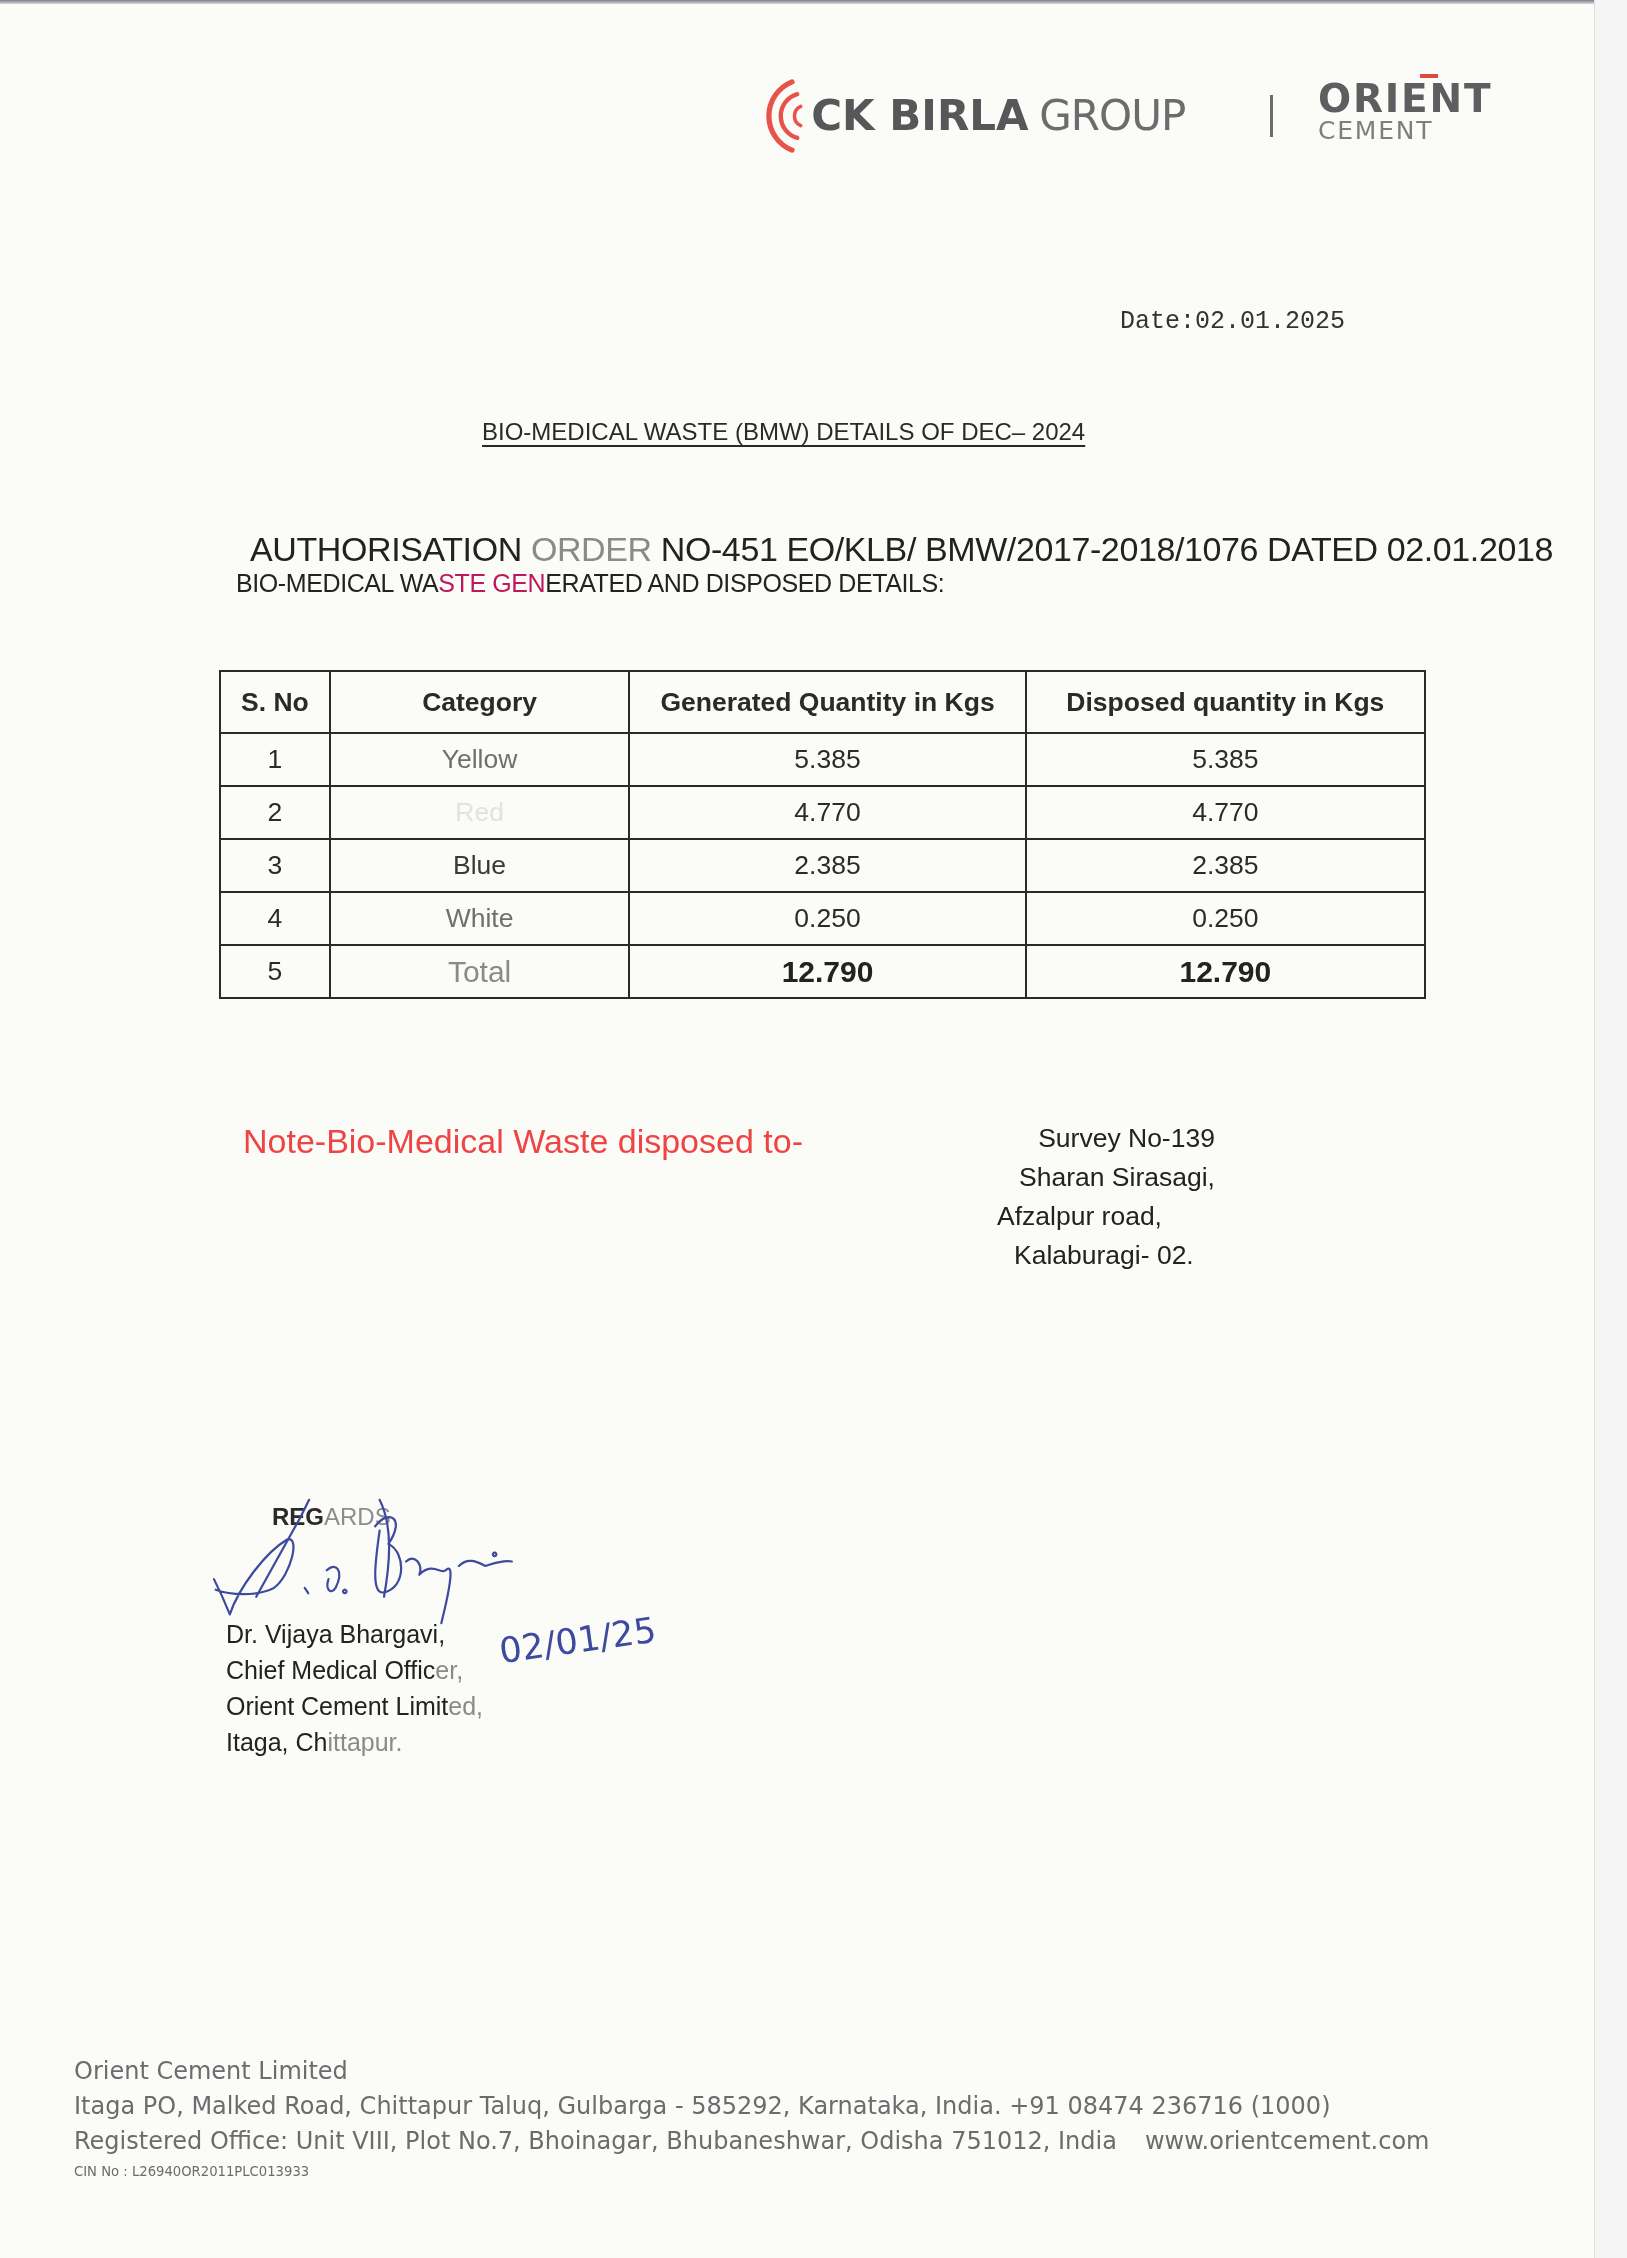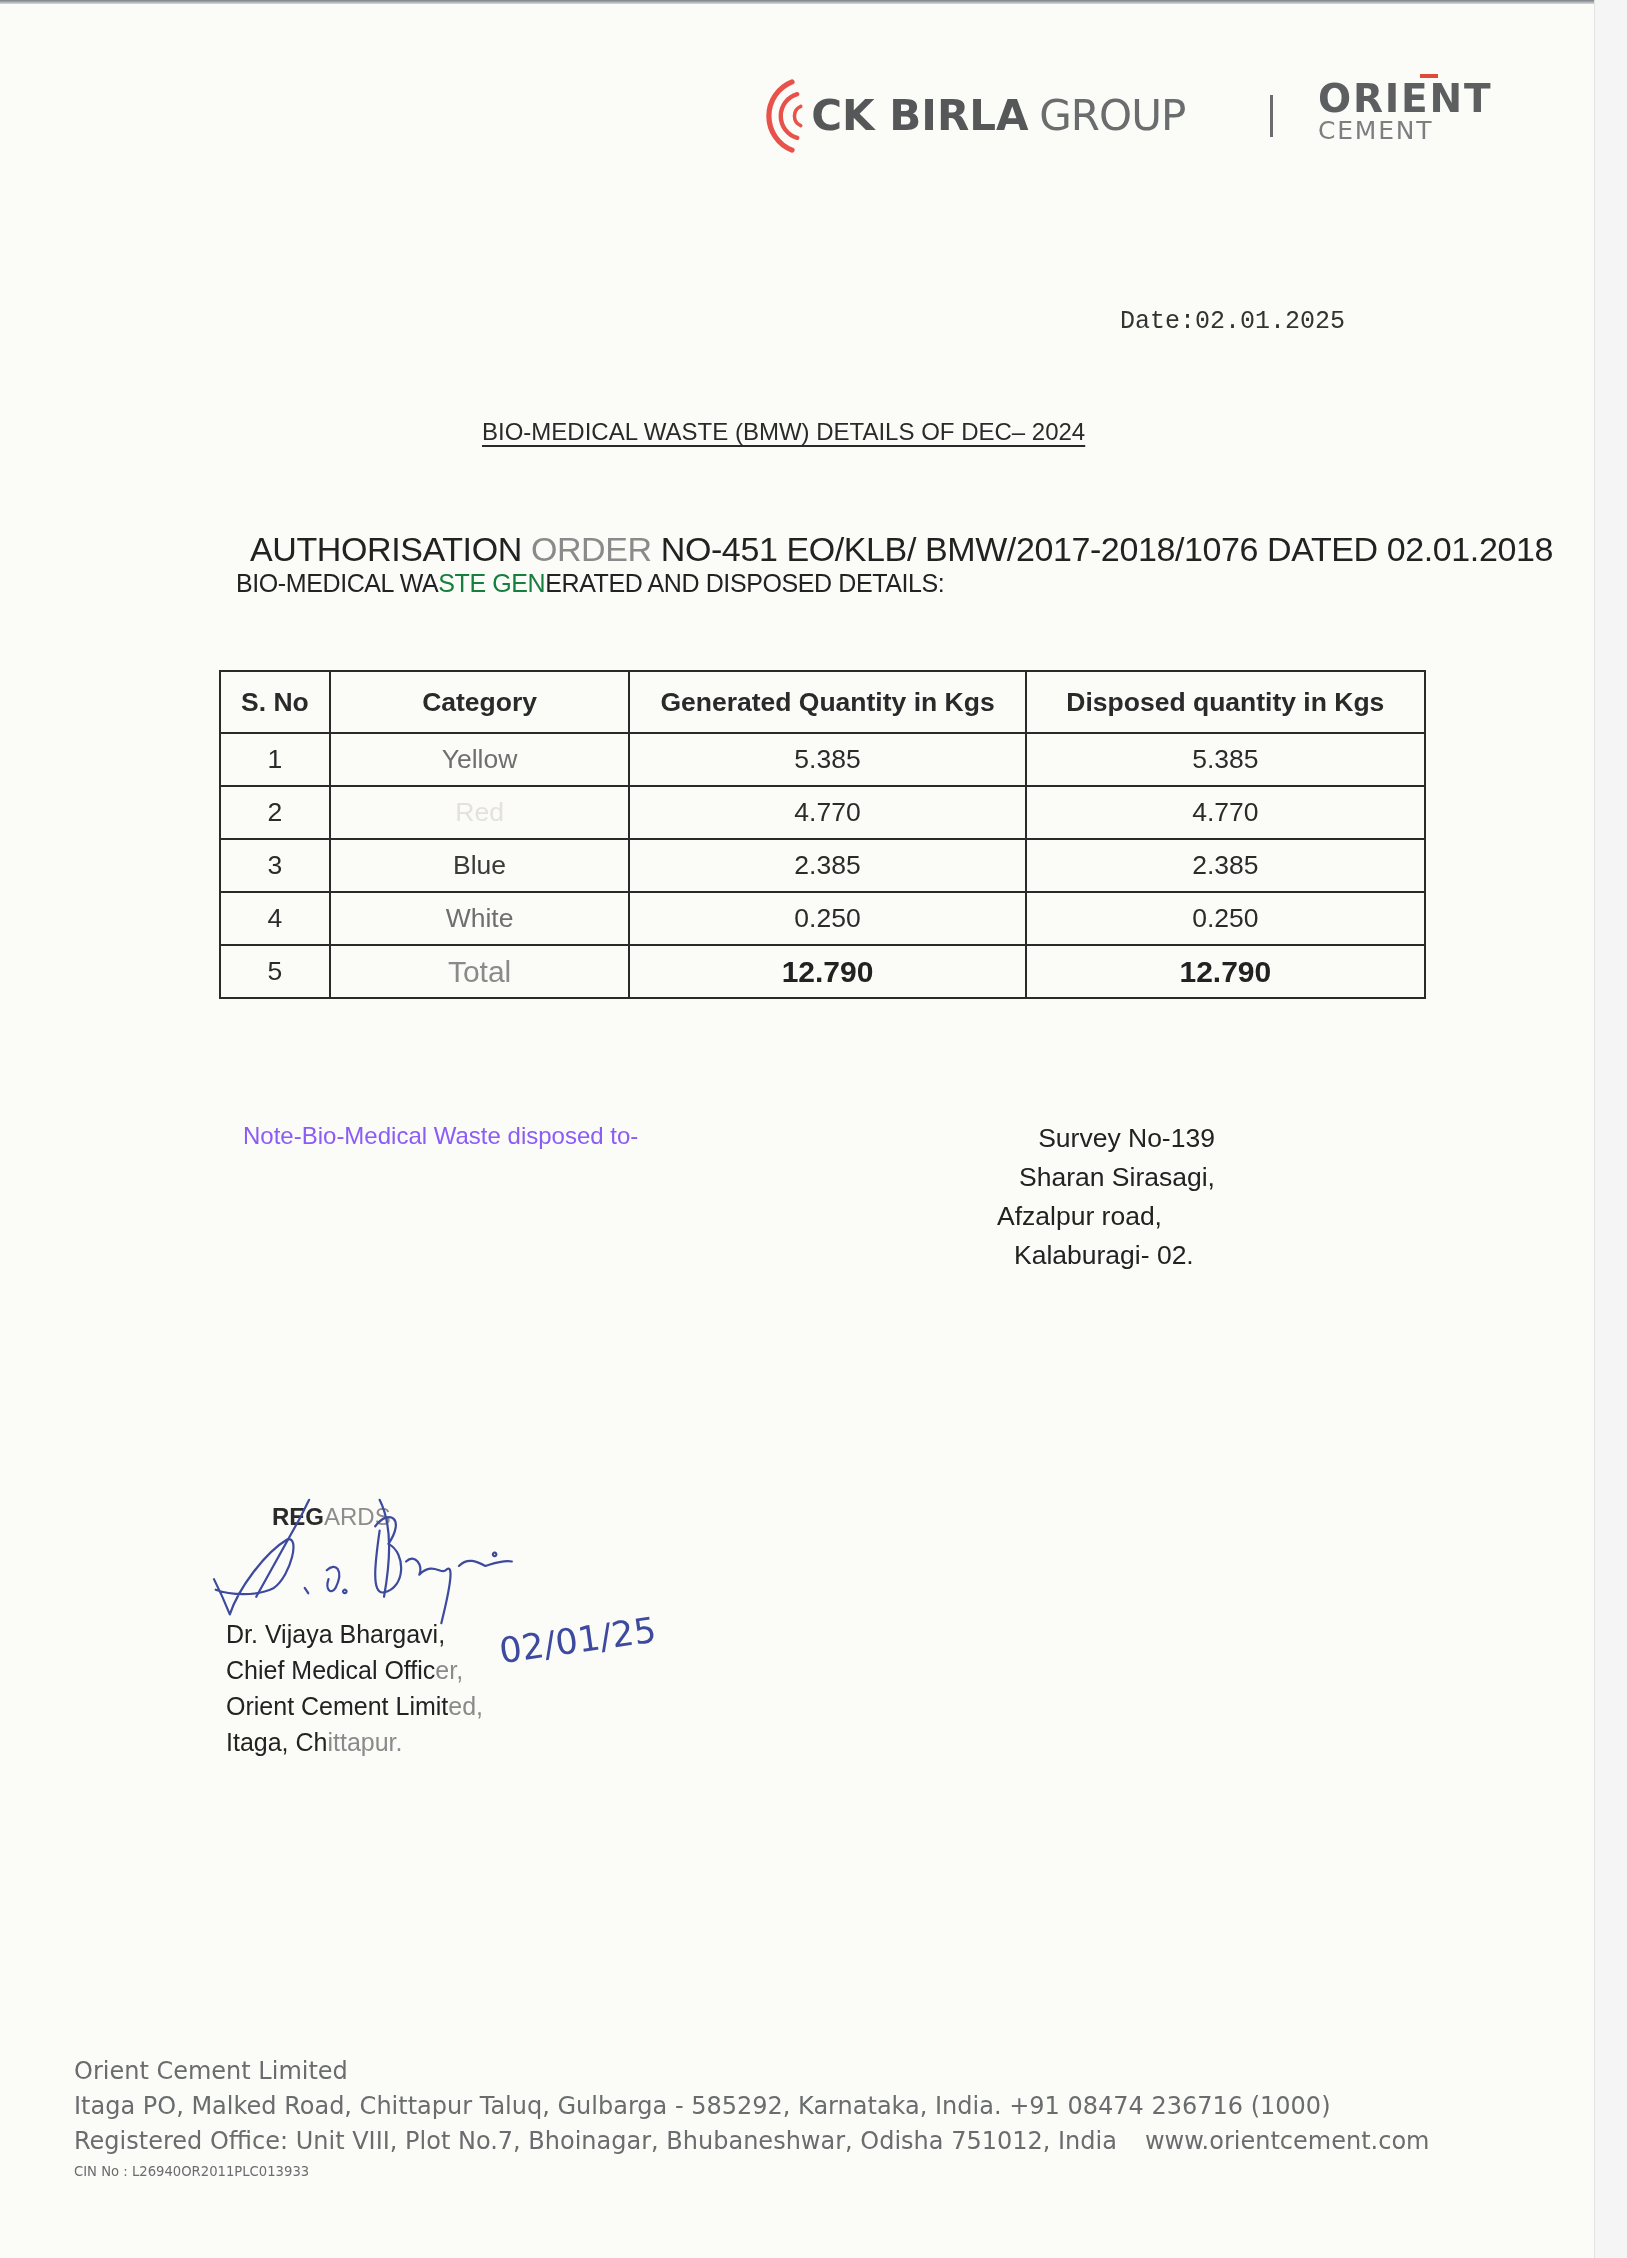--- a/index.html
+++ b/index.html
@@ -73,21 +73,21 @@
   }
   .auth-line {
     left: 250px; top: 530px; font-size: 34px; color: #222;
     letter-spacing: -0.4px;
   }
   .auth-line .faded { color: #8a8a8a; }
   .gen-line {
     left: 236px; top: 569px; font-size: 25px; color: #222;
     letter-spacing: -0.4px;
   }
-  .gen-line .faded { color: #15803d; }
+  .gen-line .faded { color: #be185d; }
 
   
   table.bmw {
     position: absolute; left: 219px; top: 670px;
     width: 1207px; border-collapse: collapse;
     font-family: "Liberation Sans", sans-serif;
   }
   table.bmw th, table.bmw td {
     border: 2.6px solid #2a2a2a;
     text-align: center; padding: 0;
@@ -102,21 +102,21 @@
   table.bmw td.cat.dark { color: #3a3a3a; }
   table.bmw td.cat.total { color: #8a8a8a; font-size: 30px; }
   table.bmw tr.total-row td.qty { font-weight: bold; font-size: 30px; color: #222; }
   col.c1 { width: 110px; }
   col.c2 { width: 300px; }
   col.c3 { width: 397px; }
   col.c4 { width: 400px; }
 
   
   .note {
-    left: 243px; top: 1122px; font-size: 24px; color: #8b5cf6;
+    left: 243px; top: 1122px; font-size: 34px; color: #ef4444;
   }
   .addr {
     left: 970px; top: 1119px; font-size: 26.5px; color: #222; line-height: 39px;
   }
   .addr .l1 { margin-left: 0; }
   .addr .l2 { margin-left: 51px; text-align: right; }
   .addr .l3 { margin-left: 49px; }
   .addr .l4 { margin-left: 27px; }
   .addr .l5 { margin-left: 44px; }
 

